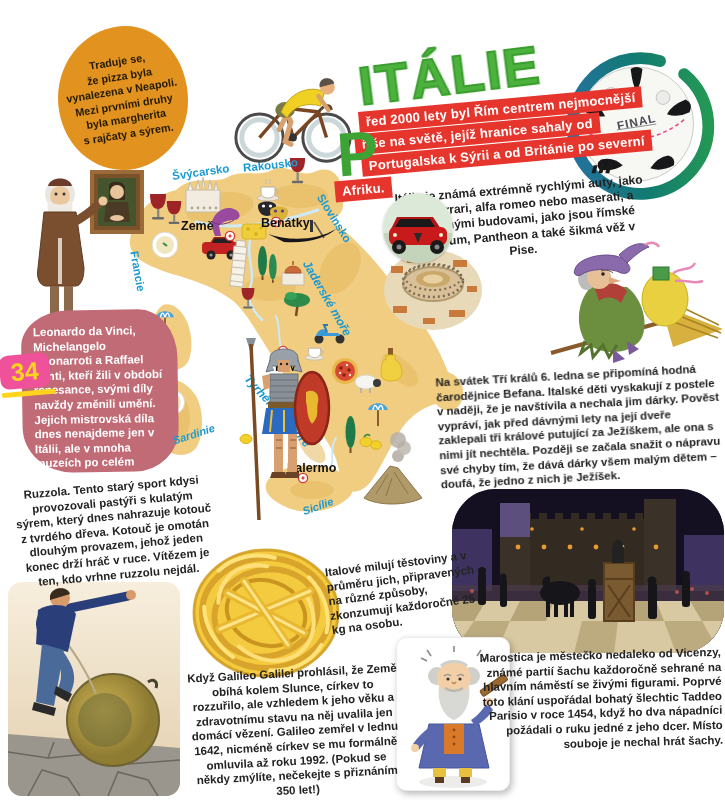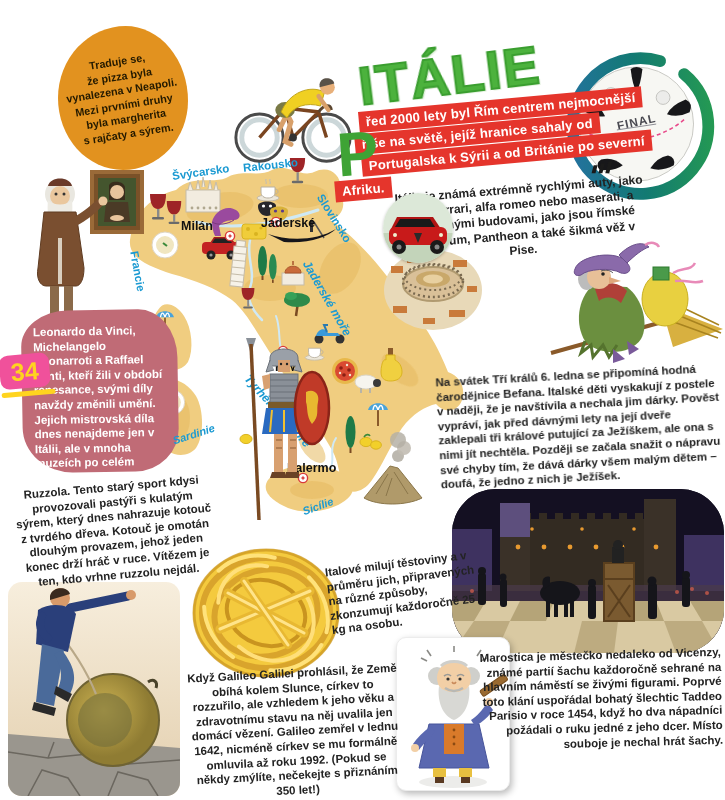--- a/index.html
+++ b/index.html
@@ -265,22 +265,22 @@
   </svg>
 
   <div class="abs country" style="left:172px;top:166px;transform:rotate(-8deg);z-index:2">Švýcarsko</div>
   <div class="abs country" style="left:243px;top:159px;transform:rotate(-6deg);z-index:2">Rakousko</div>
   <div class="abs country" style="left:325px;top:192px;transform:rotate(58deg);transform-origin:left top;z-index:2">Slovinsko</div>
   <div class="abs country" style="left:140px;top:250px;transform:rotate(80deg);transform-origin:left top;z-index:2">Francie</div>
   <div class="abs sea" style="left:312px;top:258px;transform:rotate(60deg);transform-origin:left top;z-index:2">Jaderské moře</div>
   <div class="abs sea" style="left:252px;top:372px;transform:rotate(48deg);transform-origin:left top;z-index:2">Tyrhénské moře</div>
   <div class="abs island" style="left:172px;top:428px;transform:rotate(-18deg);z-index:6">Sardinie</div>
   <div class="abs island" style="left:302px;top:500px;transform:rotate(-20deg);z-index:2">Sicílie</div>
-  <div class="abs city" style="left:181px;top:219px;z-index:2">Milán</div>
-  <div class="abs city" style="left:261px;top:216px;z-index:2">Jaderské</div>
+  <div class="abs city" style="left:181px;top:219px;z-index:2">Země</div>
+  <div class="abs city" style="left:261px;top:216px;z-index:2">Benátky</div>
   <div class="abs city" style="left:275px;top:360px;z-index:2">ŘÍM</div>
   <div class="abs city" style="left:287px;top:461px;z-index:2">Palermo</div>
 
   <div class="abs bubble-orange" style="left:58px;top:26px;width:130px;height:144px;z-index:3">
     <div class="fact">Traduje se,
 že pizza byla
 vynalezena v Neapoli.
 Mezi prvními druhy
 byla margherita
 s rajčaty a sýrem.</div>

